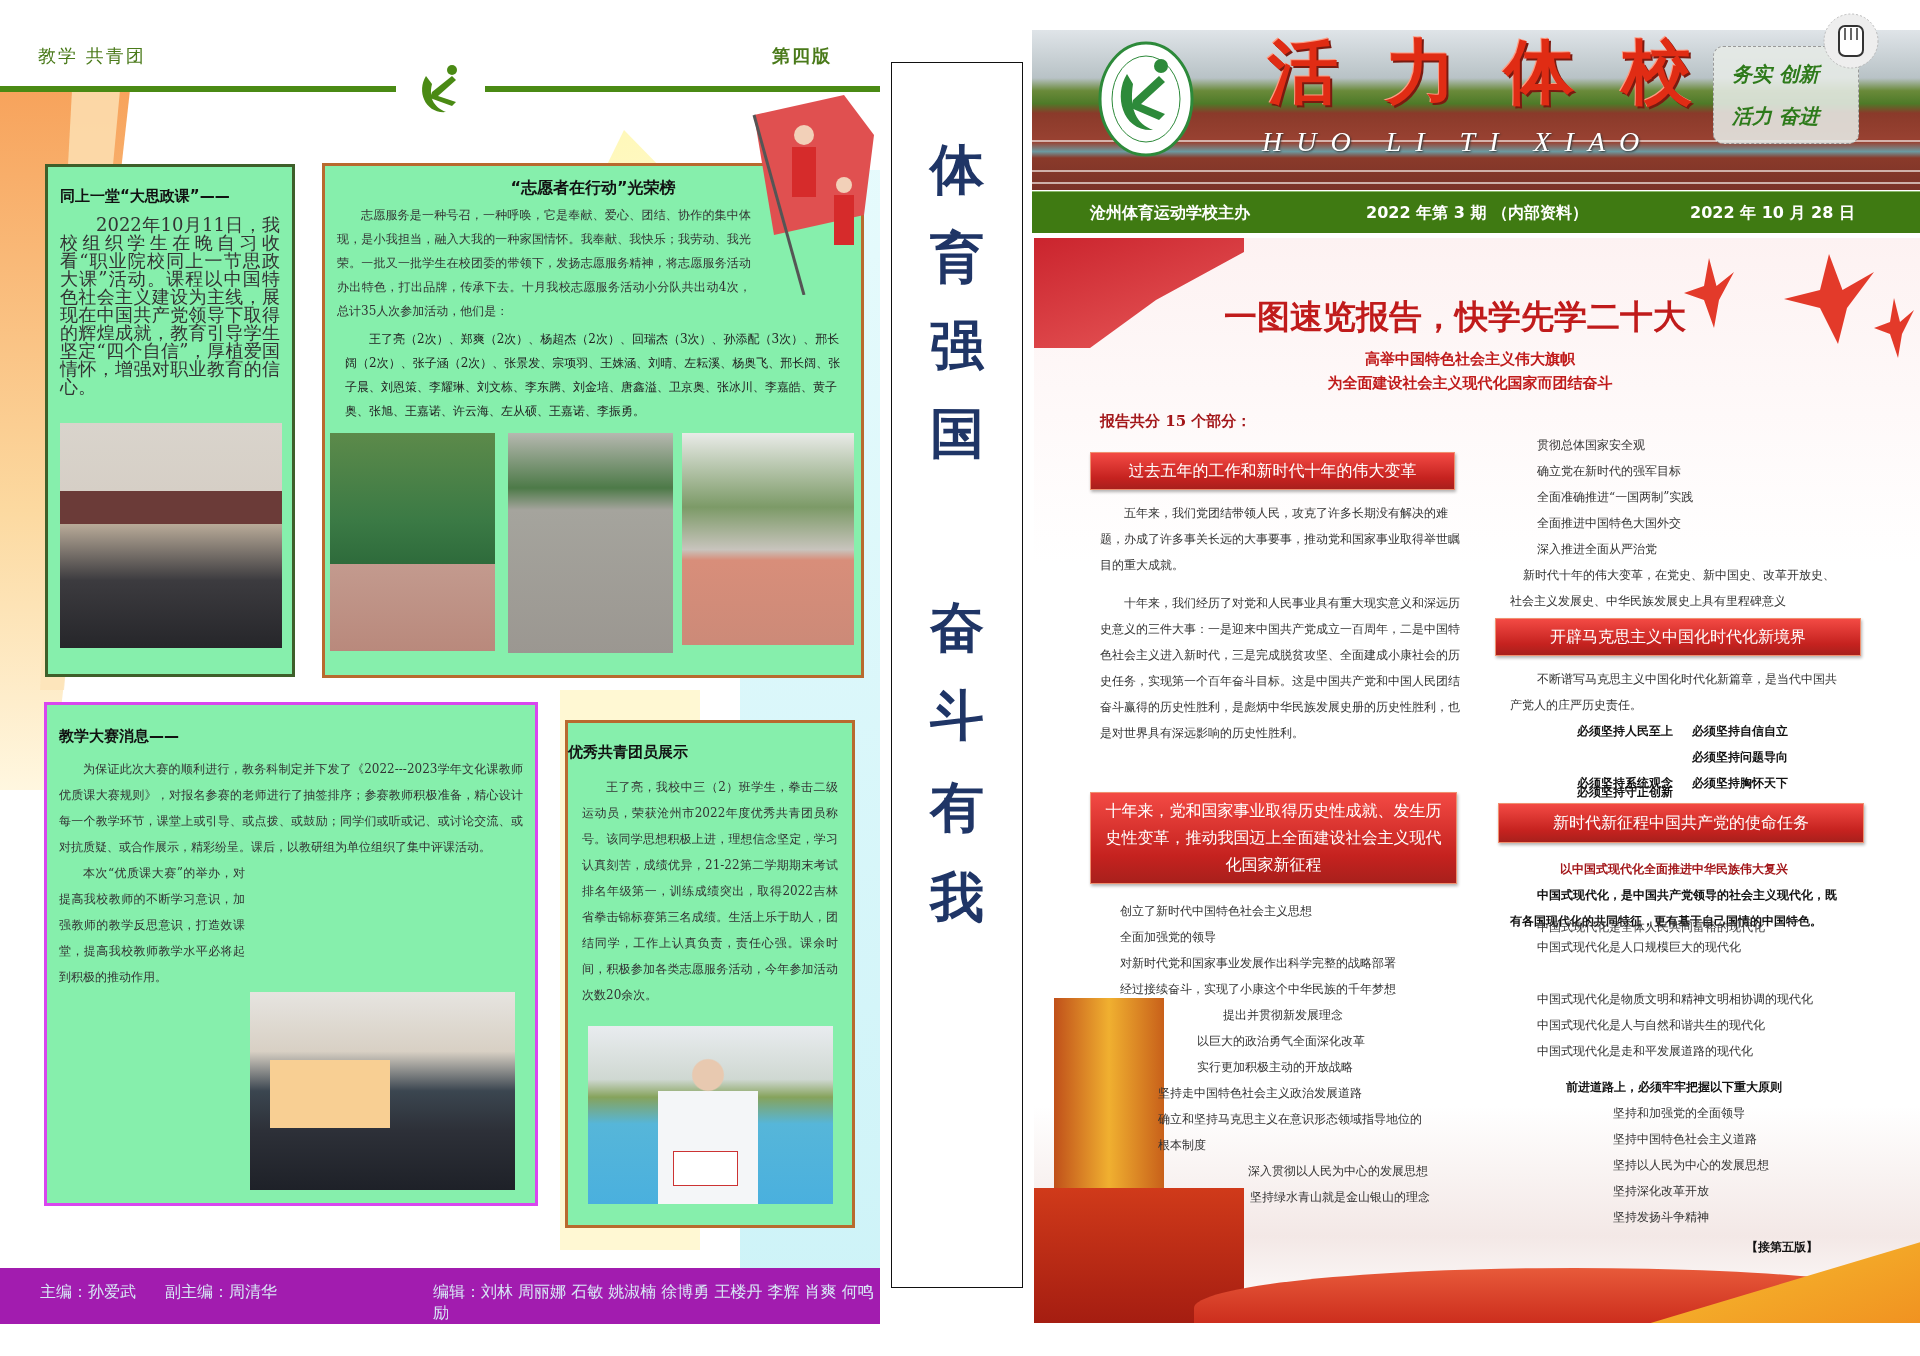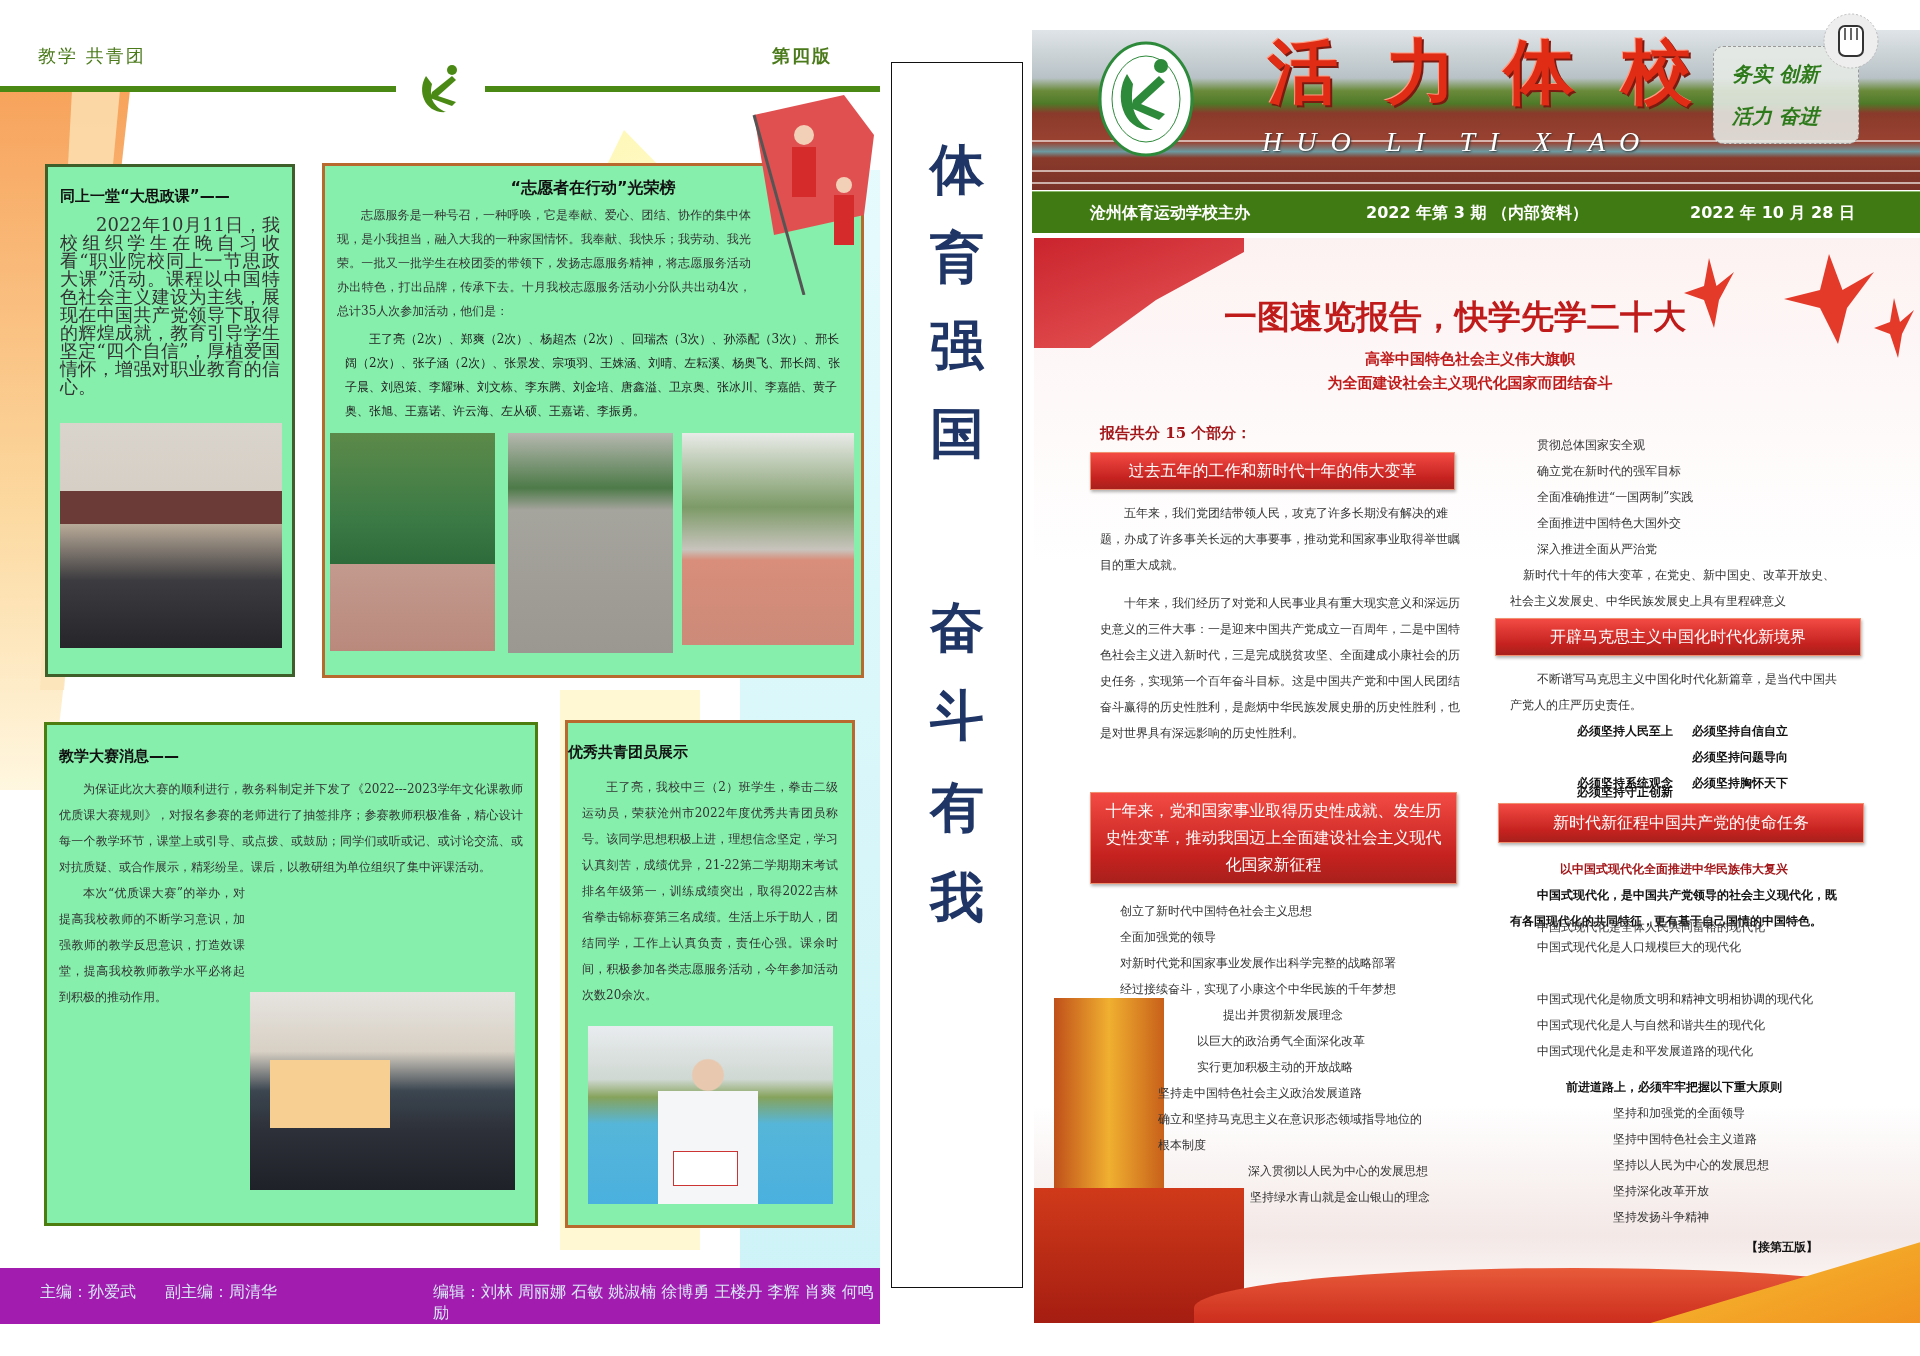--- a/index.html
+++ b/index.html
@@ -23,21 +23,21 @@
 .box{background:#86efac;position:absolute}
 .box h3{font-family:"DejaVu Sans",sans-serif;font-weight:bold;color:#111}
 .para{font-size:18px;line-height:18px;color:#333;text-indent:2em;text-align:justify}
 .box1{left:45px;top:164px;width:250px;height:513px;border:3px solid #3e5f2a}
 .box1 h3{font-size:15px;margin:20px 0 10px 12px}
 .box1 .para{padding:0 12px 0 12px}
 .box2{left:322px;top:163px;width:542px;height:515px;border:3px solid #b86a2e}
 .box2 h3{font-size:16px;text-align:center;margin:12px 0 4px}
 .box2 .para{padding:0 18px 0 12px;font-size:12px;line-height:24px}
 .box2 .names{padding:4px 14px 0 20px;font-size:12px;line-height:24px;text-indent:2em}
-.box3{left:44px;top:722px;width:494px;height:504px;border:3px solid #4d7c0f}
+.box3{left:44px;top:702px;width:494px;height:504px;border:3px solid #d946ef}
 .box3 h3{font-size:15px;margin:22px 0 10px 12px}
 .box3 .para{padding:0 12px;font-size:12px;line-height:26px}
 .box4{left:565px;top:720px;width:290px;height:508px;border:3px solid #b86a2e}
 .box4 h3{font-size:15px;text-align:left;margin:20px 0 12px}
 .box4 .para{padding:0 14px;font-size:12px;line-height:26px}
 
 .photo{position:absolute;overflow:hidden}
 .ph-class1{left:60px;top:423px;width:222px;height:225px;background:linear-gradient(180deg,#d9d4cc 0%,#d6cfc6 30%,#6b3b38 30%,#6b3b38 45%,#b8aa98 45%,#3c3b3f 70%,#26262a 100%)}
 .ph-sweep1{left:330px;top:433px;width:165px;height:218px;background:linear-gradient(180deg,#5c8a4a 0%,#3b7a45 40%,#2e6b3b 60%,#c39a8e 60%,#b9897c 100%)}
 .ph-sweep2{left:508px;top:433px;width:165px;height:220px;background:linear-gradient(180deg,#b6b8b0 0%,#4d7a48 25%,#a5a49d 35%,#9b9791 100%)}
@@ -198,21 +198,21 @@
   <div class="pillar"></div>
   <div class="pillar2"></div>
   <div class="wave"></div>
   <div class="wave2"></div>
 </div>
 
 <div class="abs h-main">一图速览报告，快学先学二十大</div>
 <div class="abs h-sub" style="top:350px">高举中国特色社会主义伟大旗帜</div>
 <div class="abs h-sub" style="top:374px">为全面建设社会主义现代化国家而团结奋斗</div>
 
-<div class="rt red" style="left:1100px;top:420px;font-size:15px">报告共分 15 个部分：</div>
+<div class="rt red" style="left:1100px;top:408px;font-size:15px">报告共分 15 个部分：</div>
 
 <div class="rbar" style="left:1090px;top:452px;width:365px;height:38px;line-height:36px">过去五年的工作和新时代十年的伟大变革</div>
 <p class="rt" style="left:1100px;top:500px;width:362px;text-indent:2em">五年来，我们党团结带领人民，攻克了许多长期没有解决的难题，办成了许多事关长远的大事要事，推动党和国家事业取得举世瞩目的重大成就。</p>
 <p class="rt" style="left:1100px;top:590px;width:362px;text-indent:2em">十年来，我们经历了对党和人民事业具有重大现实意义和深远历史意义的三件大事：一是迎来中国共产党成立一百周年，二是中国特色社会主义进入新时代，三是完成脱贫攻坚、全面建成小康社会的历史任务，实现第一个百年奋斗目标。这是中国共产党和中国人民团结奋斗赢得的历史性胜利，是彪炳中华民族发展史册的历史性胜利，也是对世界具有深远影响的历史性胜利。</p>
 
 <div class="rbar" style="left:1090px;top:792px;width:367px;height:92px;padding:4px 10px;line-height:27px;font-size:16px">十年来，党和国家事业取得历史性成就、发生历史性变革，推动我国迈上全面建设社会主义现代化国家新征程</div>
 <div class="rt" style="left:1120px;top:898px">创立了新时代中国特色社会主义思想</div>
 <div class="rt" style="left:1120px;top:924px">全面加强党的领导</div>
 <div class="rt" style="left:1120px;top:950px">对新时代党和国家事业发展作出科学完整的战略部署</div>
 <div class="rt" style="left:1120px;top:976px">经过接续奋斗，实现了小康这个中华民族的千年梦想</div>

